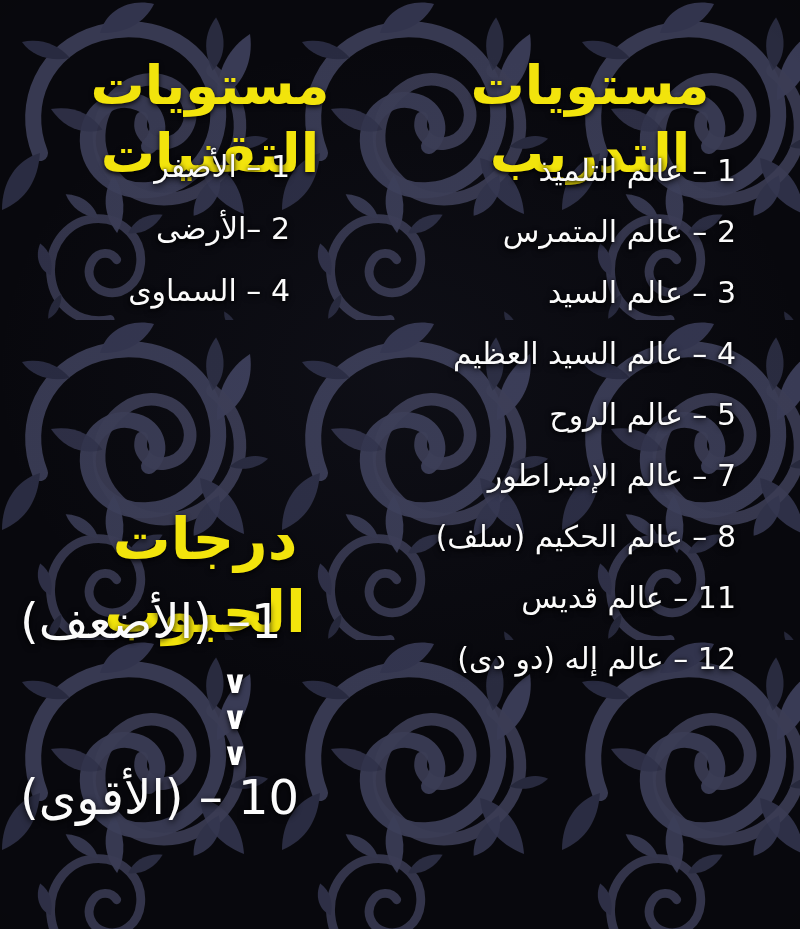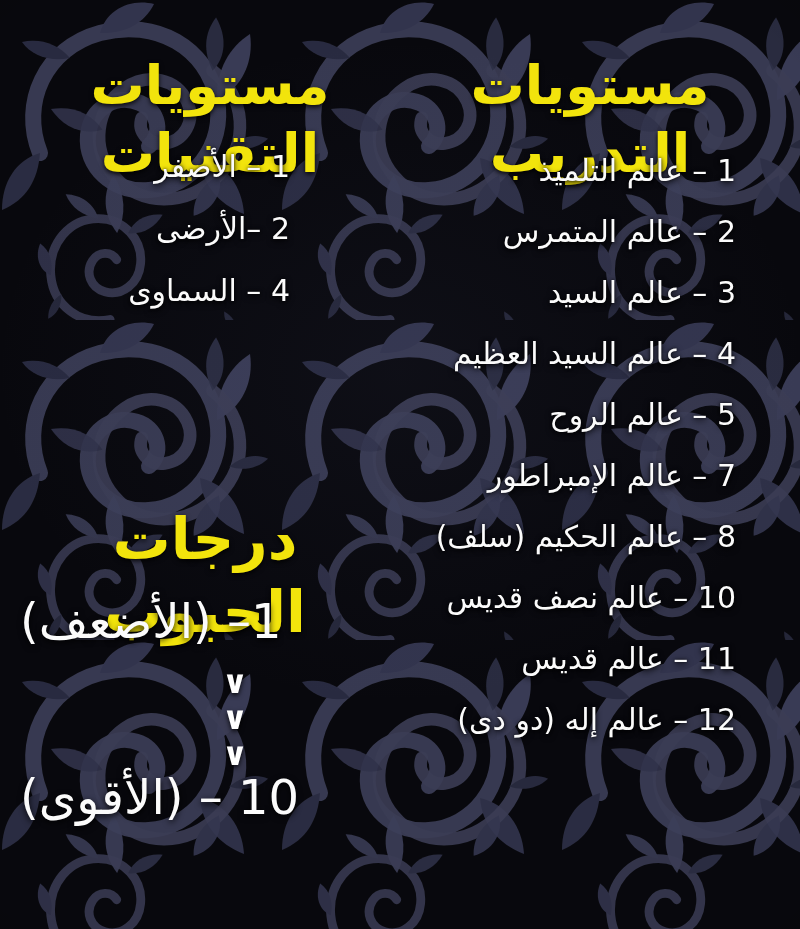--- a/index.html
+++ b/index.html
@@ -85,21 +85,20 @@
 
   <h2 class="title training-title">مستويات التدريب</h2>
   <ul class="list training-list">
     <li>1 – عالم التلميذ</li>
     <li>2 – عالم المتمرس</li>
     <li>3 – عالم السيد</li>
     <li>4 – عالم السيد العظيم</li>
     <li>5 – عالم الروح</li>
     <li>7 – عالم الإمبراطور</li>
     <li>8 – عالم الحكيم (سلف)</li>
-    <li>10 – عالم نصف قديس</li>
     <li>11 – عالم قديس</li>
     <li>12 – عالم إله (دو دى)</li>
   </ul>
 
   <h2 class="title tech-title">مستويات التقنيات</h2>
   <ul class="list tech-list">
     <li>1 – الأصفر</li>
     <li>2 –الأرضى</li>
     <li>4 – السماوى</li>
   </ul>

